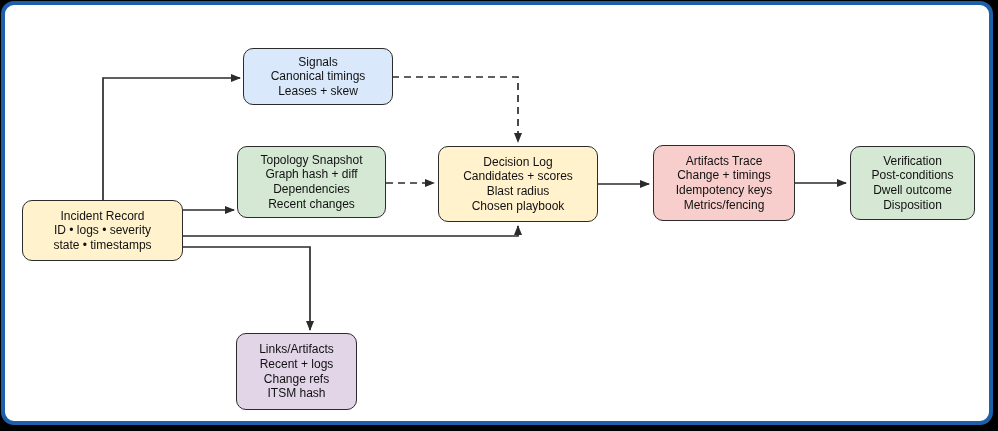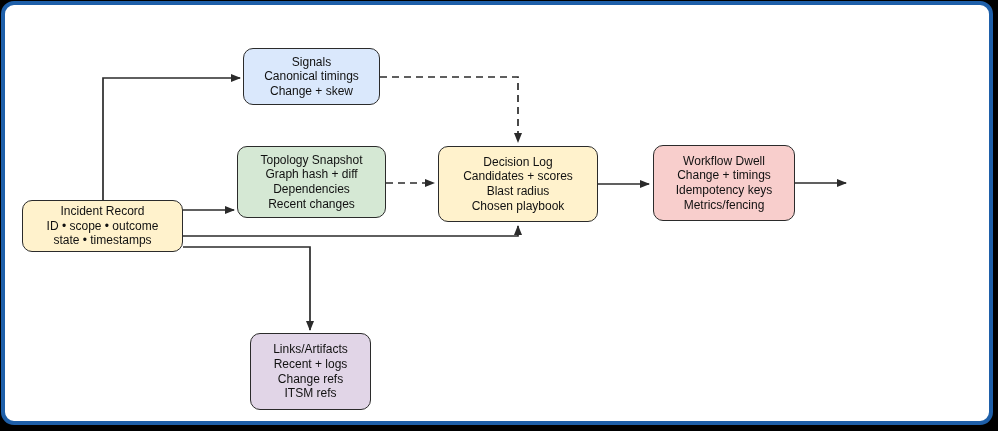--- a/index.html
+++ b/index.html
@@ -44,27 +44,27 @@
     align-items: center;
     justify-content: center;
     text-align: center;
     color: #111111;
     font-size: 12px;
     line-height: 14.6px;
     padding: 2px 4px;
   }
   .node .line { white-space: nowrap; }
 
-  #node-incident-record { left: 22px;  top: 200px; width: 161px; height: 52px; }
-  #node-signals         { left: 243px; top: 48px;  width: 137px; height: 57px; }
+  #node-incident-record { left: 22px;  top: 200px; width: 161px; height: 61px; }
+  #node-signals         { left: 243px; top: 48px;  width: 150px; height: 57px; }
   #node-topology        { left: 237px; top: 146px; width: 149px; height: 72px; }
   #node-decision-log    { left: 438px; top: 146px; width: 160px; height: 76px; }
   #node-workflow-trace  { left: 653px; top: 145px; width: 142px; height: 76px; }
   #node-verification    { left: 850px; top: 146px; width: 125px; height: 74px; }
-  #node-links-artifacts { left: 250px; top: 333px; width: 121px; height: 77px; }
+  #node-links-artifacts { left: 236px; top: 333px; width: 121px; height: 77px; }
 
   .edge {
     fill: none;
     stroke: #2b2b2b;
     stroke-width: 1.7;
   }
   .edge.dashed { stroke-dasharray: 7 5; }
 </style>
 </head>
 <body>
@@ -83,51 +83,57 @@
     <path class="edge" d="M183,236 L518,236 L518,226" marker-end="url(#arrow)"></path>
     <path class="edge" d="M183,247 L310,247 L310,330" marker-end="url(#arrow)"></path>
     <path class="edge dashed" d="M380,77 L518,77 L518,142" marker-end="url(#arrow)"></path>
     <path class="edge dashed" d="M386,183 L434,183" marker-end="url(#arrow)"></path>
     <path class="edge" d="M598,184 L649,184" marker-end="url(#arrow)"></path>
     <path class="edge" d="M795,183 L846,183" marker-end="url(#arrow)"></path>
   </svg>
 
   <div class="node" id="node-incident-record" style="background: rgb(255, 242, 204);">
     <div class="line">Incident Record</div>
-    <div class="line">ID • scope • outcome</div>
+    <div class="line">ID • logs • severity</div>
     <div class="line">state • timestamps</div>
   </div>
 
   <div class="node" id="node-signals" style="background: rgb(218, 232, 252);">
     <div class="line">Signals</div>
     <div class="line">Canonical timings</div>
-    <div class="line">Change + skew</div>
+    <div class="line">Leases + skew</div>
   </div>
 
   <div class="node" id="node-decision-log" style="background: rgb(255, 242, 204);">
     <div class="line">Decision Log</div>
     <div class="line">Candidates + scores</div>
     <div class="line">Blast radius</div>
     <div class="line">Chosen playbook</div>
   </div>
 
   <div class="node" id="node-topology" style="background: rgb(213, 232, 212);">
     <div class="line">Topology Snapshot</div>
     <div class="line">Graph hash + diff</div>
     <div class="line">Dependencies</div>
     <div class="line">Recent changes</div>
   </div>
 
   <div class="node" id="node-workflow-trace" style="background: rgb(248, 206, 204);">
-    <div class="line">Workflow Dwell</div>
+    <div class="line">Artifacts Trace</div>
     <div class="line">Change + timings</div>
     <div class="line">Idempotency keys</div>
     <div class="line">Metrics/fencing</div>
   </div>
 
+  <div class="node" id="node-verification" style="background: rgb(213, 232, 212);">
+    <div class="line">Verification</div>
+    <div class="line">Post-conditions</div>
+    <div class="line">Dwell outcome</div>
+    <div class="line">Disposition</div>
+  </div>
 
   <div class="node" id="node-links-artifacts" style="background: rgb(225, 213, 231);">
     <div class="line">Links/Artifacts</div>
     <div class="line">Recent + logs</div>
     <div class="line">Change refs</div>
-    <div class="line">ITSM refs</div>
+    <div class="line">ITSM hash</div>
   </div>
 </div>
 
 </body></html>

